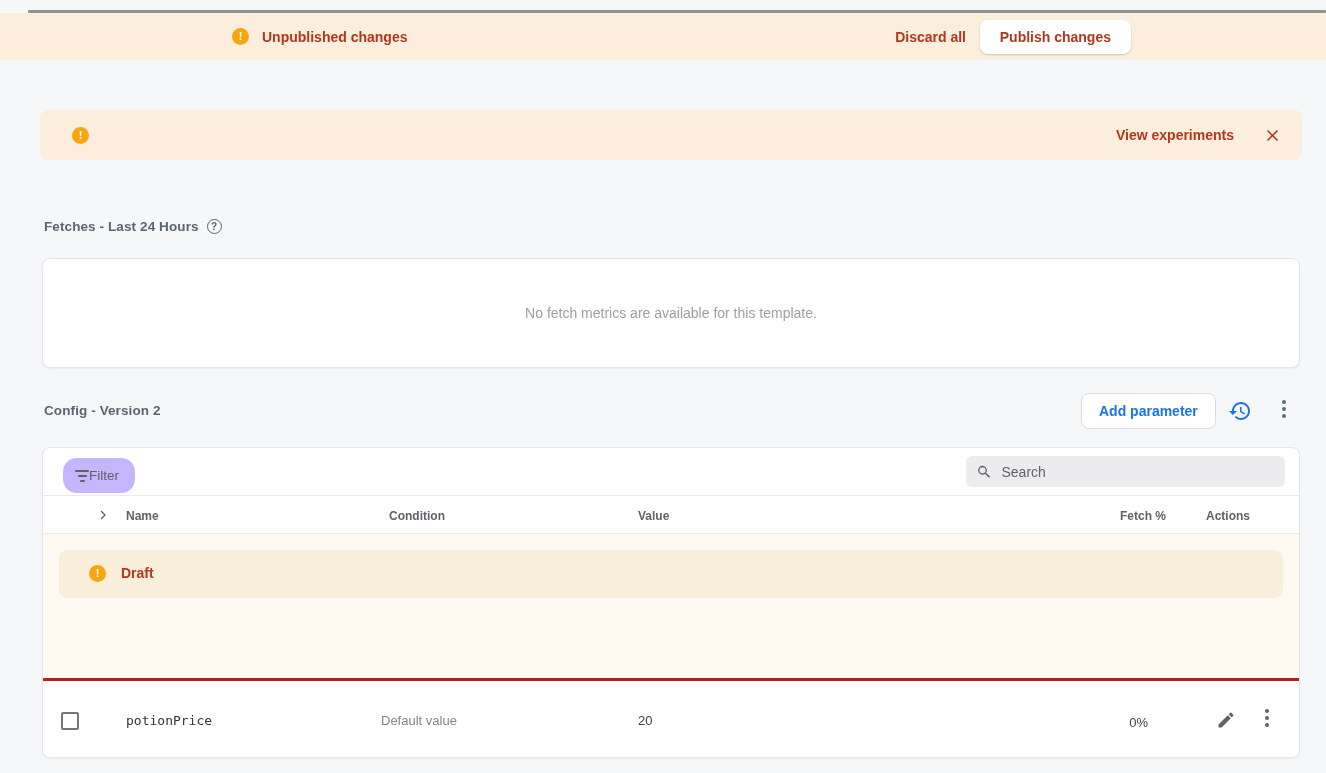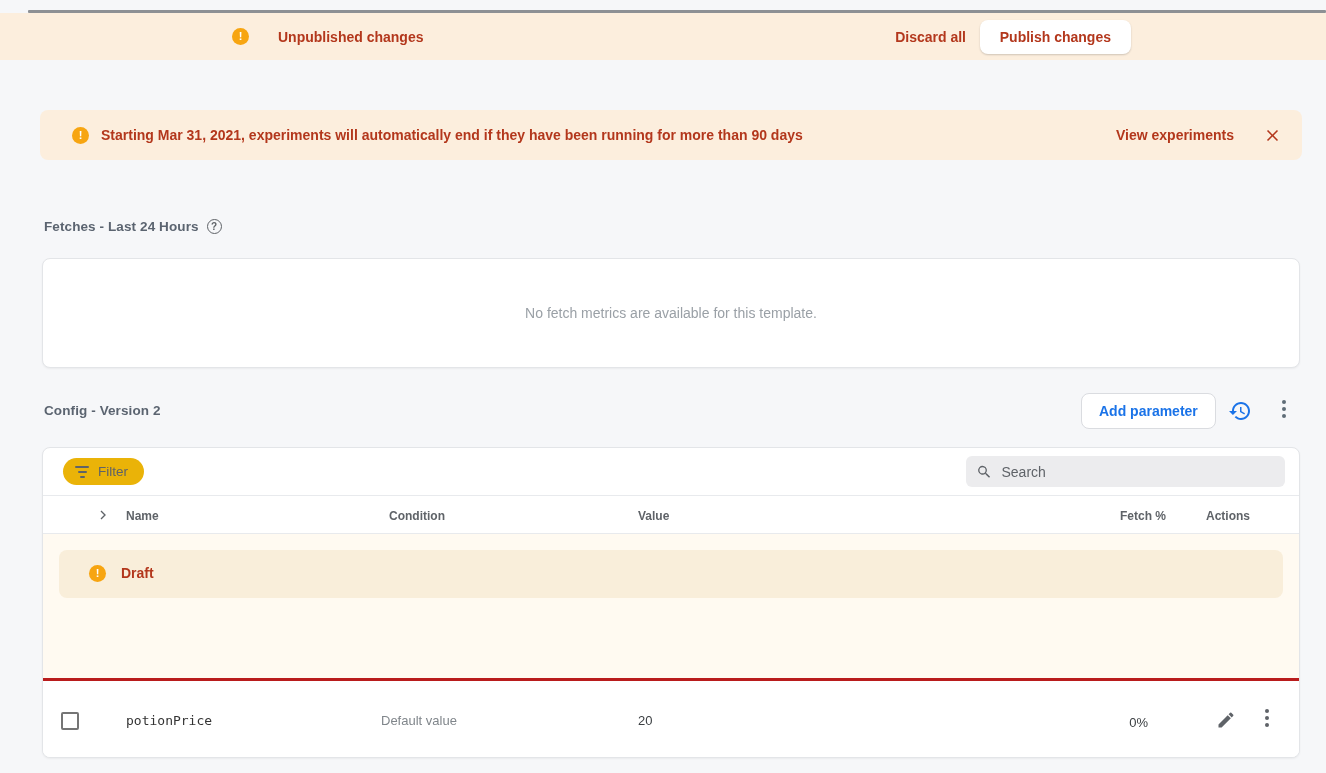--- a/index.html
+++ b/index.html
@@ -13,21 +13,21 @@
   }
   .abs { position:absolute; }
 
   
   .top-strip { top:0; left:0; right:0; height:13px; background:#f6f7f9; }
   .top-strip-shadow { top:10px; left:28px; right:0; height:3px; background:rgba(55,60,66,0.55); border-radius:1px; }
   .unpub-banner { top:13px; left:0; right:0; height:47px; background:#fceedd; }
   .unpub-left { position:absolute; left:232px; top:0; height:47px; display:flex; align-items:center; gap:13px; }
   .alert-icon { width:17px; height:17px; border-radius:50%; background:#f7a511; color:#fff; font-weight:700;
                 font-size:11px; line-height:17px; text-align:center; flex:0 0 auto; }
-  .red-text { color:#b3371c; font-weight:700; font-size:14px;margin-left:16px; }
+  .red-text { color:#b3371c; font-weight:700; font-size:14px; }
   .discard-btn { position:absolute; right:360px; top:0; height:47px; display:flex; align-items:center;
                  color:#b3371c; font-weight:700; font-size:14px; cursor:pointer; background:none; border:none;
                  font-family:inherit;text-align:center; }
   .publish-btn { position:absolute; right:195px; top:7px; height:34px; padding:0 20px; background:#fff;
                  border:none; border-radius:8px; color:#b3371c; font-weight:700; font-size:14px;
                  box-shadow:0 1px 2px rgba(0,0,0,0.18); cursor:pointer; font-family:inherit; }
 
   
   .notice-banner { top:110px; left:40px; width:1262px; height:50px; background:#fceedd; border-radius:8px; }
   .notice-left { position:absolute; left:32px; top:0; height:50px; display:flex; align-items:center; gap:12px; }
@@ -61,22 +61,22 @@
   .kebab i { width:4px; height:4px; border-radius:50%; display:block; }
   .kebab-blue i { background:#5f6d78; }
   .kebab-gray i { background:#5f6368; }
   .config-kebab { top:400px; left:1274px; width:20px; height:22px; }
 
   
   .table-card { top:447px; left:42px; width:1258px; height:311px; overflow:hidden; position:absolute; }
   .tc-inner { position:relative; width:100%; height:100%; }
 
   .toolbar { position:absolute; top:0; left:0; right:0; height:47px; }
-  .filter-chip { position:absolute; left:20px; top:10px; height:27px; padding:0 16px 0 12px; background:#eab308;
-                 border:none; border-radius:14px; display:flex; align-items:center; gap:9px; color:#5f6368;
+  .filter-chip { position:absolute; left:20px; top:10px; height:35px; padding:0 16px 0 12px; background:#c4b5fd;
+                 border:none; border-radius:14px; display:flex; align-items:center; color:#5f6368;
                  font-size:13.5px; cursor:pointer; font-family:inherit; }
   .filter-icon { display:flex; flex-direction:column; align-items:center; gap:3px; }
   .filter-icon i { display:block; height:2px; background:#5f6368; border-radius:1px; }
   .filter-icon i:nth-child(1){ width:14px; } .filter-icon i:nth-child(2){ width:9px; } .filter-icon i:nth-child(3){ width:5px; }
   .search-box { position:absolute; left:923px; top:8px; width:319px; height:31px; background:#ececee;
                 border-radius:6px; display:flex; align-items:center; padding:0 10px; gap:9px; }
   .search-box input { border:none; background:transparent; outline:none; font-size:14px; color:#701a75;
                       font-family:inherit; width:100%; }
   .search-box input::placeholder { color:#5f6368; }
 
@@ -118,21 +118,20 @@
     <span class="alert-icon">!</span>
     <span class="red-text">Unpublished changes</span>
   </div>
   <button class="discard-btn">Discard all</button>
   <button class="publish-btn">Publish changes</button>
 </div>
 
 <div class="abs notice-banner">
   <div class="notice-left">
     <span class="alert-icon">!</span>
-    <span class="notice-msg">Starting Mar 31, 2021, experiments will automatically end if they have been running for more than 90 days</span>
   </div>
   <span class="notice-action">View experiments</span>
   <span class="notice-close">
     <svg width="19" height="19" viewBox="0 0 24 24">
         <path fill="#b3371c" d="M19 6.41 17.59 5 12 10.59 6.41 5 5 6.41 10.59 12 5 17.59 6.41 19 12 13.41 17.59 19 19 17.59 13.41 12z"></path>
       </svg>
   </span>
 </div>
 
 <div class="abs section-title fetches-title">

